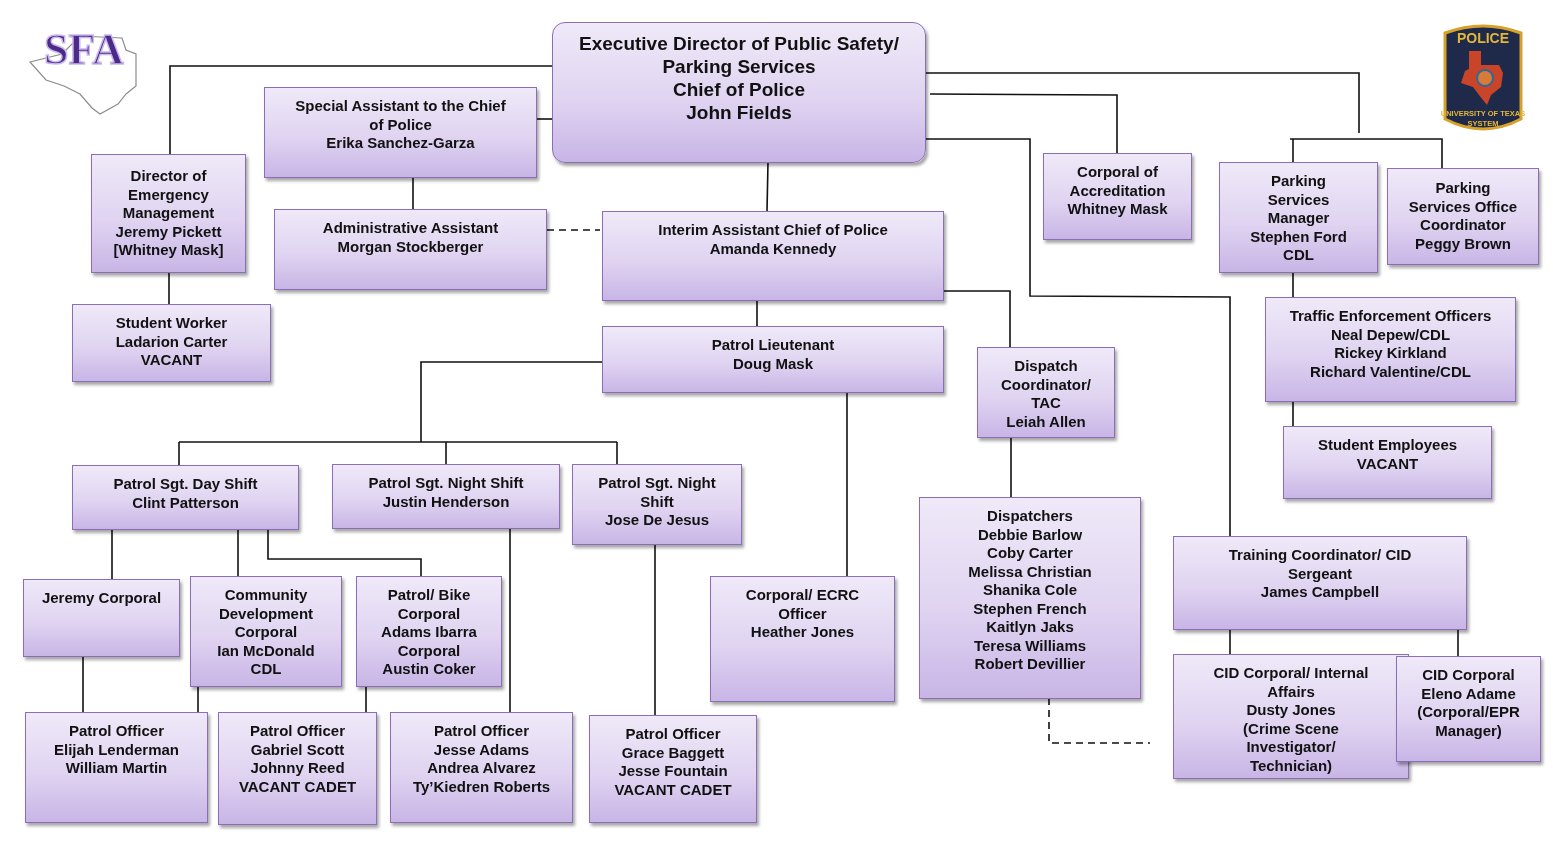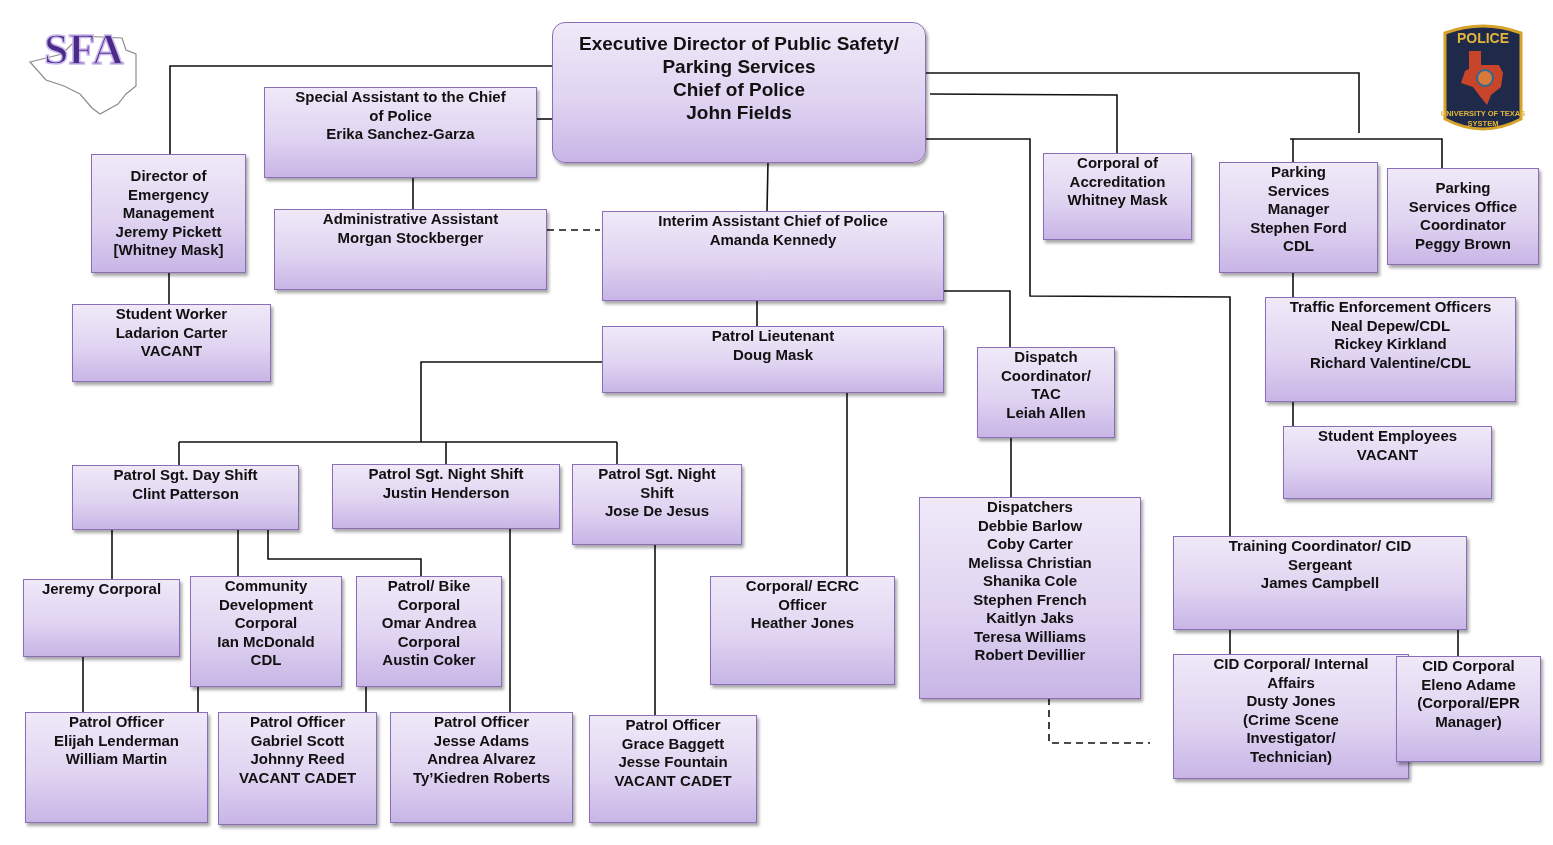--- a/index.html
+++ b/index.html
@@ -4,21 +4,21 @@
 <style>
   html, body { margin:0; padding:0; background:#ffffff; }
   body { width:1553px; height:845px; position:relative; overflow:hidden;
          font-family:"Liberation Sans", "DejaVu Sans", sans-serif; }
   #lines { position:absolute; left:0; top:0; width:1553px; height:845px; }
   .node { position:absolute; box-sizing:border-box;
           border:1.5px solid #8a6fb8;
           background:linear-gradient(to bottom, #efe9f8 0%, #e0d4f1 55%, #c8b5e6 100%);
           box-shadow:2px 3px 3px rgba(0,0,0,0.35);
           text-align:center; color:#111; font-weight:bold; font-size:15px;
-          line-height:18.5px; }
+          line-height:18.5px; padding-top:9px; }
   .node.big { font-size:19px; line-height:23px; padding-top:8px;border-radius:13px; }
   .node .line { display:block; white-space:nowrap; }
   .logo { position:absolute; }
 </style>
 </head>
 <body>
 
 <svg id="lines" xmlns="http://www.w3.org/2000/svg">
   <g stroke="#111" stroke-width="1.6" fill="none">
 
@@ -197,25 +197,25 @@
 <div class="node" style="left:190px;top:576px;width:152px;height:111px">
     <span class="line">Community</span>
     <span class="line">Development</span>
     <span class="line">Corporal</span>
     <span class="line">Ian McDonald</span>
     <span class="line">CDL</span>
   </div>
 <div class="node" style="left:356px;top:576px;width:146px;height:111px">
     <span class="line">Patrol/ Bike</span>
     <span class="line">Corporal</span>
-    <span class="line">Omar Andrea</span>
+    <span class="line">Adams Ibarra</span>
     <span class="line">Corporal</span>
     <span class="line">Austin Coker</span>
   </div>
-<div class="node" style="left:710px;top:576px;width:185px;height:109px">
+<div class="node" style="left:710px;top:576px;width:185px;height:126px">
     <span class="line">Corporal/ ECRC</span>
     <span class="line">Officer</span>
     <span class="line">Heather Jones</span>
   </div>
 <div class="node" style="left:25px;top:712px;width:183px;height:111px">
     <span class="line">Patrol Officer</span>
     <span class="line">Elijah Lenderman</span>
     <span class="line">William Martin</span>
   </div>
 <div class="node" style="left:218px;top:712px;width:159px;height:113px">

